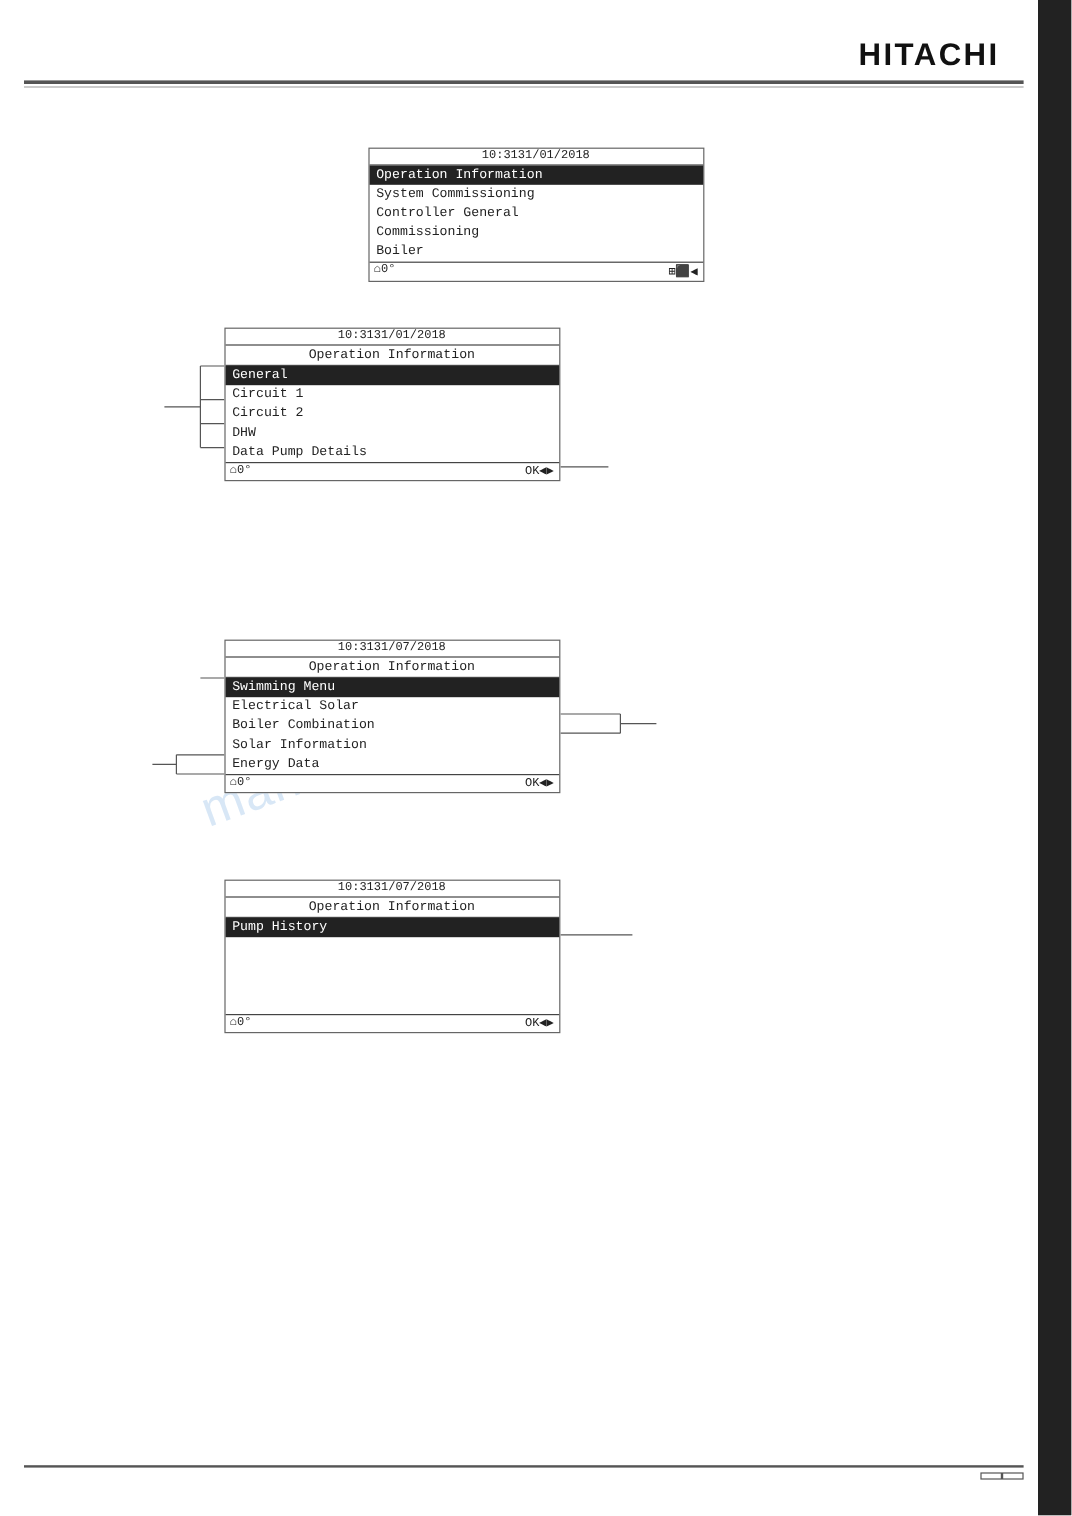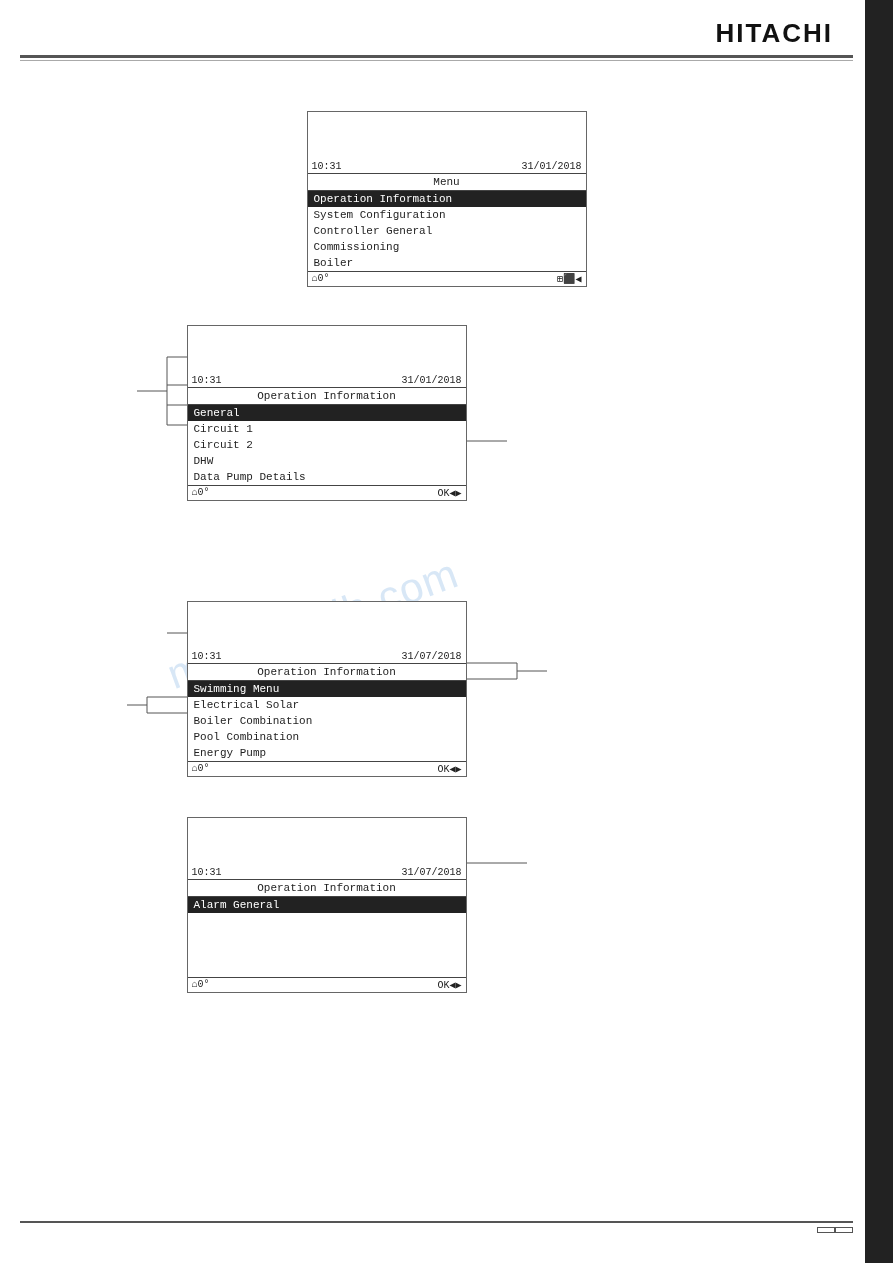--- a/index.html
+++ b/index.html
@@ -29,21 +29,21 @@
       display: flex;
       justify-content: flex-end;
       align-items: flex-start;
       padding-right: 60px;
     }
     .brand-name {
       font-size: 26px;
       font-weight: bold;
       letter-spacing: 2px;
       color: #111;
-      margin-top: 8px;
+      margin-top: 20px;
     }
 
     
     .divider-thick {
       height: 3px;
       background: #555;
       margin: 6px 40px 0 20px;
     }
     .divider-thin {
       height: 1px;
@@ -63,25 +63,24 @@
     
     .screen-panel {
       border: 1px solid #666;
       width: 280px;
       font-size: 11px;
       background: #fff;
       font-family: 'Courier New', monospace;
     }
     .screen-header {
       display: flex;
-      justify-content: space-between;
+      justify-content: center;
       padding: 1px 4px;
       font-size: 10px;
       border-bottom: 1px solid #444;
-      margin-top: 48px;
     }
     .screen-title {
       text-align: center;
       padding: 2px 4px;
       border-bottom: 1px solid #444;
     }
     .screen-item {
       padding: 2px 6px;
       cursor: default;
     }
@@ -165,23 +164,22 @@
 <div class="content">
 
   <div class="section-gap-lg"></div>
   <div class="center-screen">
     <div class="screen-wrapper">
       <div class="screen-panel">
         <div class="screen-header">
           <span>10:31</span>
           <span>31/01/2018</span>
         </div>
-        <div class="screen-title">Menu</div>
         <div class="screen-item selected">Operation Information</div>
-        <div class="screen-item">System Configuration</div>
+        <div class="screen-item">System Commissioning</div>
         <div class="screen-item">Controller General</div>
         <div class="screen-item">Commissioning</div>
         <div class="screen-item">Boiler</div>
         <div class="screen-footer">
           <span>⌂0°</span>
           <span>⊞⬛◀</span>
         </div>
       </div>
     </div>
   </div>
@@ -256,22 +254,22 @@
     <div class="screen-wrapper">
       <div class="screen-panel">
         <div class="screen-header">
           <span>10:31</span>
           <span>31/07/2018</span>
         </div>
         <div class="screen-title">Operation Information</div>
         <div class="screen-item selected">Swimming Menu</div>
         <div class="screen-item">Electrical Solar</div>
         <div class="screen-item">Boiler Combination</div>
-        <div class="screen-item">Pool Combination</div>
-        <div class="screen-item">Energy Pump</div>
+        <div class="screen-item">Solar Information</div>
+        <div class="screen-item">Energy Data</div>
         <div class="screen-footer">
           <span>⌂0°</span>
           <span>OK◀▶</span>
         </div>
       </div>
     </div>
 
     <div style="position:relative; width:160px; min-height:160px;">
       <svg width="160" height="160" style="position:absolute;top:0;left:0;">
 
@@ -291,21 +289,21 @@
 
     <div style="width:130px; min-height:160px;"></div>
 
     <div class="screen-wrapper">
       <div class="screen-panel">
         <div class="screen-header">
           <span>10:31</span>
           <span>31/07/2018</span>
         </div>
         <div class="screen-title">Operation Information</div>
-        <div class="screen-item selected">Alarm General</div>
+        <div class="screen-item selected">Pump History</div>
 
         <div class="screen-item">&nbsp;</div>
         <div class="screen-item">&nbsp;</div>
         <div class="screen-item">&nbsp;</div>
         <div class="screen-item">&nbsp;</div>
         <div class="screen-footer">
           <span>⌂0°</span>
           <span>OK◀▶</span>
         </div>
       </div>

